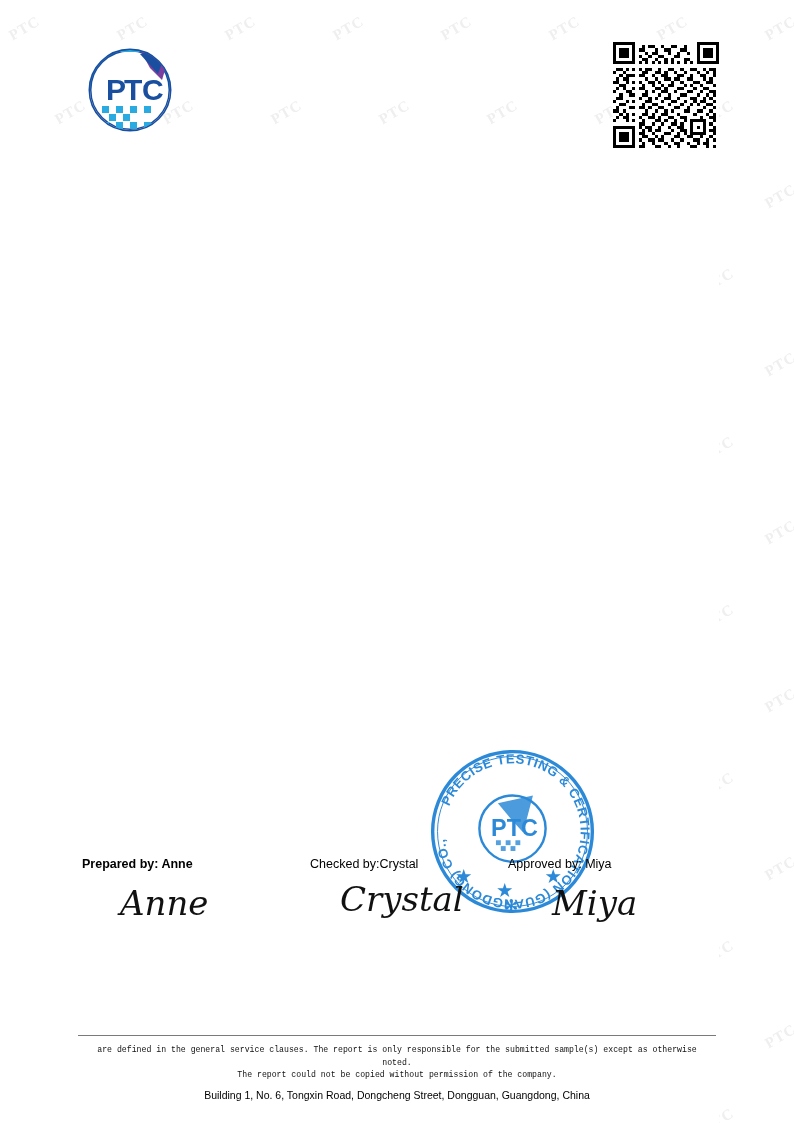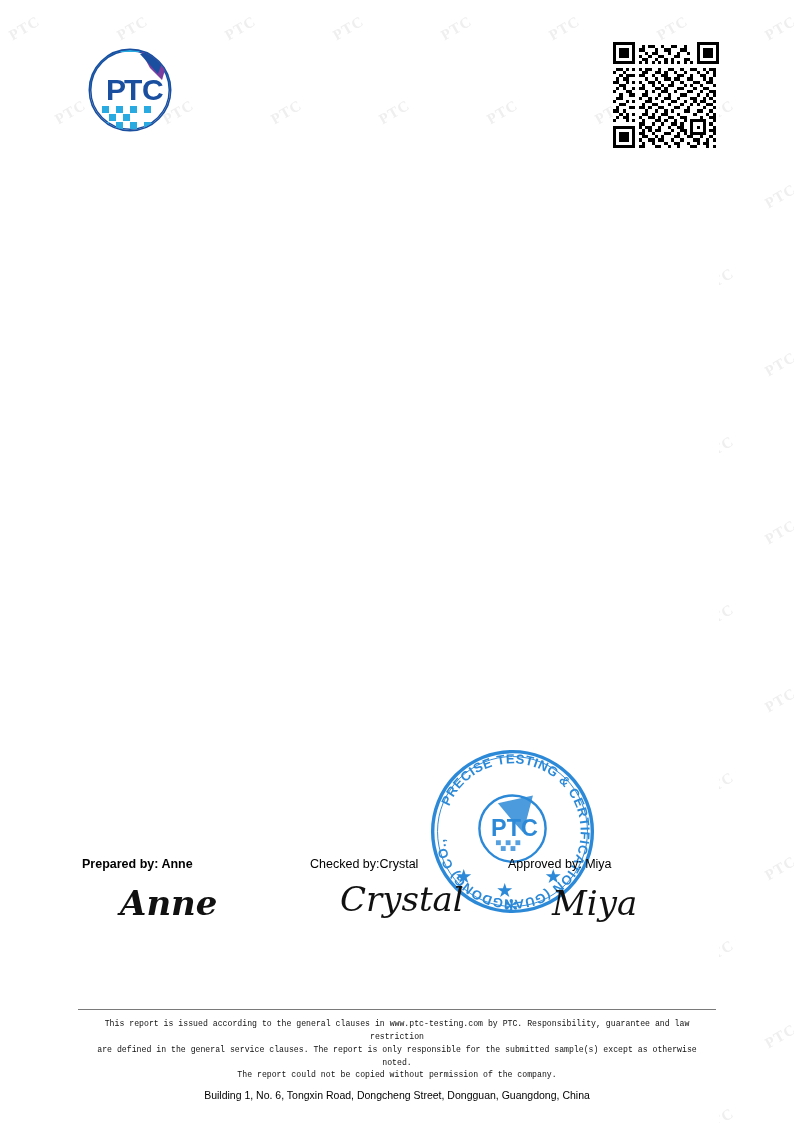--- a/index.html
+++ b/index.html
@@ -141,21 +141,21 @@
     top: 140px;
     left: 0; right: 0;
     height: 70px;
   }
   .hw {
     position: absolute;
     font-family: "DejaVu Serif", serif;
     font-style: italic;
     color: #111;
   }
-  .hw1 { left: 120px; top: 4px; font-size: 34px; font-weight: bold; }
+  .hw1 { left: 120px; top: 4px; font-size: 34px; }
   .hw2 { left: 340px; top: 0px; font-size: 34px; }
   .hw3 { left: 552px; top: 4px; font-size: 34px; }
 
   
   .footer {
     position: absolute;
     left: 0; right: 0;
     bottom: 22px;
     z-index: 3;
   }
@@ -727,20 +727,19 @@
         <span class="hw hw2">Crystal</span>
         <span class="hw hw3">Miya</span>
       </div>
     </div>
 
   </div>
 
   <div class="footer">
     <div class="rule"></div>
     <div class="disclaimer">
-      <div>This report is issued according to the general clauses in www.ptc-testing.com by PTC. Responsibility, guarantee and law restriction</div>
       <div>are defined in the general service clauses. The report is only responsible for the submitted sample(s) except as otherwise noted.</div>
       <div>The report could not be copied without permission of the company.</div>
     </div>
     <div class="addr">Building 1, No. 6, Tongxin Road, Dongcheng Street, Dongguan, Guangdong, China</div>
   </div>
 
 </div>
 
 </body></html>

